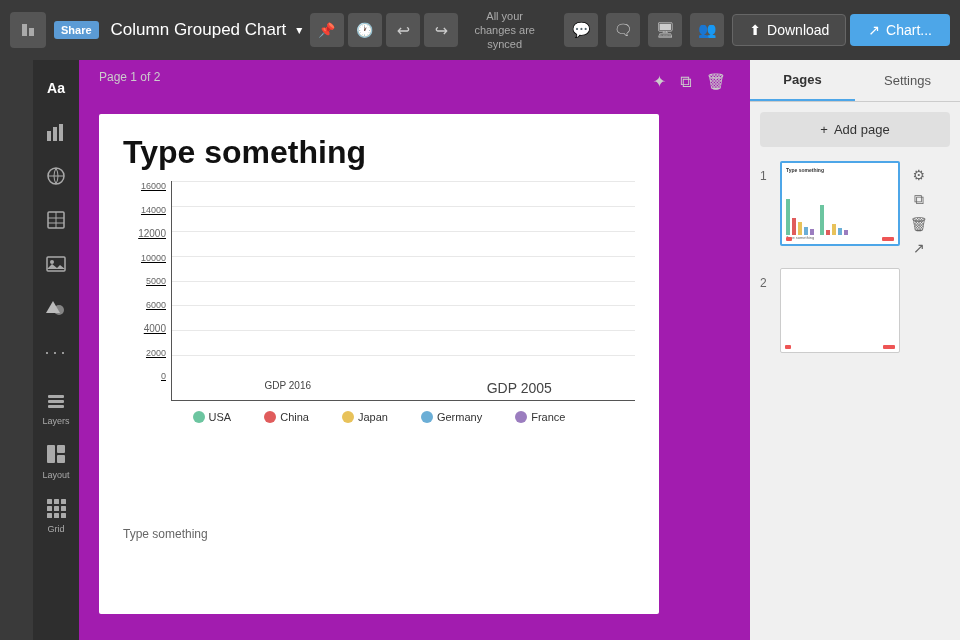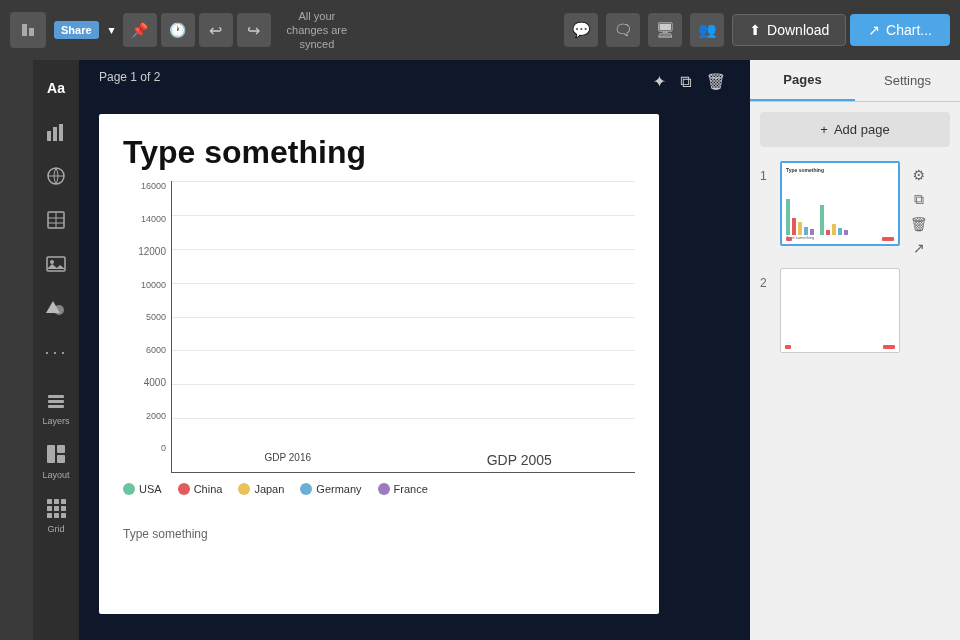--- a/index.html
+++ b/index.html
@@ -120,21 +120,21 @@
     }
     .sidebar-bottom-item .icon-box {
       width: 28px; height: 28px;
       display: flex; align-items: center; justify-content: center;
       font-size: 16px;
     }
 
     
     #canvas-area {
       flex: 1;
-      background: #0f172a;
+      background: #a21caf;
       position: relative;
       overflow: hidden;
       padding: 10px 20px;
     }
     #page-label {
       color: #ccc;
       font-size: 12px;
       margin-bottom: 6px;
     }
     #page-toolbar {
@@ -165,21 +165,22 @@
     }
 
     
     #chart-wrapper {
       width: 100%;
       height: 340px;
       position: relative;
     }
     .legend {
       display: flex;
-      gap: 16px;
+      gap: 33px;
+      justify-content: center;
       margin-top: 10px;
       flex-wrap: wrap;
     }
     .legend-item {
       display: flex; align-items: center; gap: 4px;
       font-size: 11px; color: #333;
     }
     .legend-dot {
       width: 12px; height: 12px;
       border-radius: 50%;
@@ -321,20 +322,21 @@
 
 <div id="topbar">
   <div class="logo-icon">
     <svg width="22" height="22" viewBox="0 0 22 22">
         <rect x="2" y="2" width="18" height="18" rx="2" fill="#555"></rect>
         <rect x="5" y="5" width="5" height="12" fill="#aaa"></rect>
         <rect x="12" y="9" width="5" height="8" fill="#aaa"></rect>
       </svg>
   </div>
   <span class="public-badge">Share</span>
+  <span class="doc-title">Column Grouped Chart</span>
   <span class="chevron-down">▾</span>
   <div class="toolbar-icons">
     <button class="tb-icon-btn">📌</button>
     <button class="tb-icon-btn">🕐</button>
     <button class="tb-icon-btn" style="font-size:16px;">↩</button>
     <button class="tb-icon-btn" style="font-size:16px;">↪</button>
   </div>
   <span class="sync-text" style="white-space:pre;">All your
 changes are
 synced</span>
@@ -439,21 +441,21 @@
     <div id="page-label">Page 1 of 2</div>
     <div id="page-toolbar">
       <button class="page-tool-btn">✦</button>
       <button class="page-tool-btn">⧉</button>
       <button class="page-tool-btn">🗑</button>
     </div>
     <div id="slide-container">
       <div class="slide-title">Type something</div>
 
       <div id="chart-wrapper">
-        <div style="display:flex; height:292px;">
+        <div style="display:flex; height:220px;text-decoration:underline;">
 
           <div style="width:48px; display:flex; flex-direction:column; justify-content:space-between; align-items:flex-end; padding-right:5px; padding-bottom:20px;">
             <span style="font-size:9px;color:#666;">16000</span>
             <span style="font-size:9px;color:#666;">14000</span>
             <span style="font-size:10px;color:#666;">12000</span>
             <span style="font-size:9px;color:#666;">10000</span>
             <span style="font-size:9px;color:#666;">5000</span>
             <span style="font-size:9px;color:#666;">6000</span>
             <span style="font-size:10px;color:#666;">4000</span>
             <span style="font-size:9px;color:#666;">2000</span>

